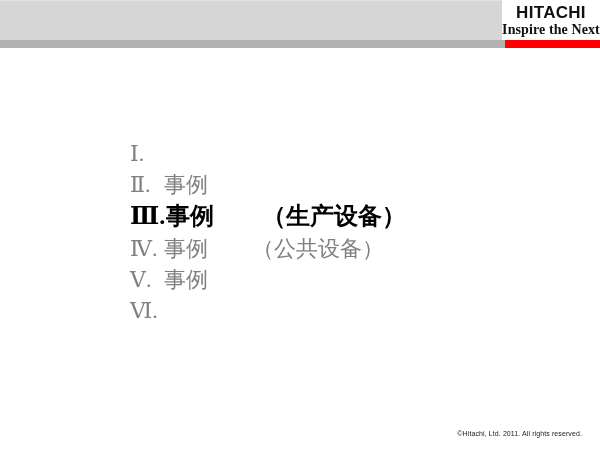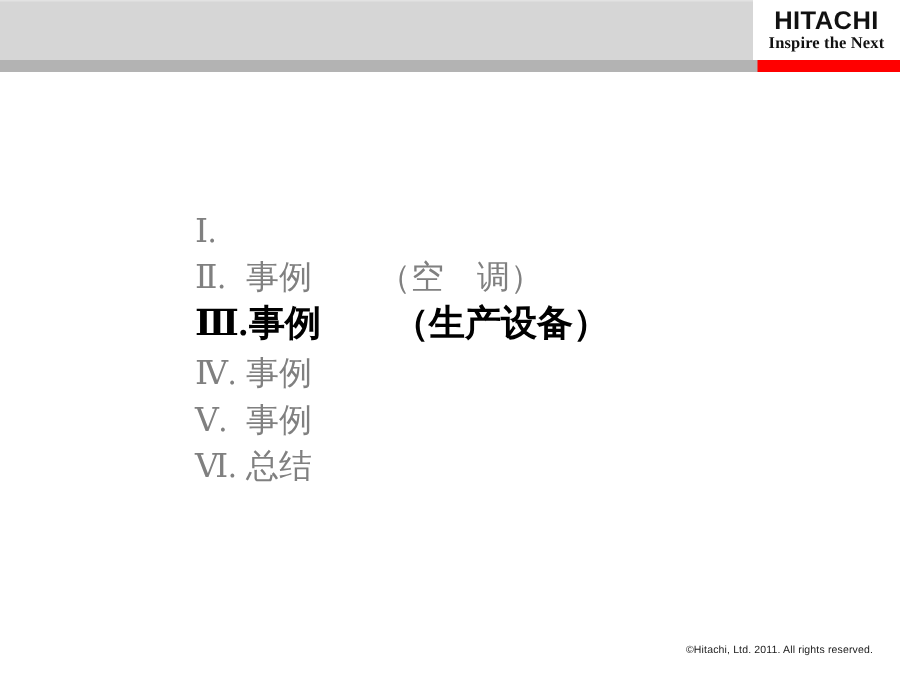--- a/index.html
+++ b/index.html
@@ -49,21 +49,21 @@
     font-family: "Liberation Sans", sans-serif;
     font-weight: bold;
     font-size: 17px;
     letter-spacing: 0.3px;
     color: #111111;
     line-height: 1;
   }
   .logo-tagline {
     font-family: "Liberation Serif", serif;
     font-weight: bold;
-    font-size: 11px;
+    font-size: 14px;
     color: #111111;
     line-height: 1;
     margin-top: 2px;
     letter-spacing: 0.1px;
     text-align: center;
   }
   .header-rule {
     position: absolute;
     top: 40px;
     left: 0;
@@ -138,20 +138,20 @@
     <div class="logo-wordmark">HITACHI</div>
     <div class="logo-tagline">Inspire the Next</div>
   </div>
 
   <div class="header-rule"></div>
   <div class="header-rule-accent"></div>
 </div>
 
 <div class="agenda">
     <div class="agenda-item"><span class="num">Ⅰ.</span></div>
-    <div class="agenda-item"><span class="num">Ⅱ.</span><span class="label">事例</span><span class="paren">　　（空　调）</span></div>
+    <div class="agenda-item"><span class="num">Ⅱ.</span><span class="label">事例</span></div>
     <div class="agenda-item is-active"><span class="num">Ⅲ.</span><span class="label">事例</span><span class="paren">　　（生产设备）</span></div>
-    <div class="agenda-item"><span class="num">Ⅳ.</span><span class="label">事例</span></div>
+    <div class="agenda-item"><span class="num">Ⅳ.</span><span class="label">事例</span><span class="paren">　　（公共设备）</span></div>
     <div class="agenda-item"><span class="num">Ⅴ.</span><span class="label">事例</span></div>
-    <div class="agenda-item"><span class="num">Ⅵ.</span><span class="label">总结</span></div>
+    <div class="agenda-item"><span class="num">Ⅵ.</span></div>
   </div>
 
 <div class="copyright">©Hitachi, Ltd. 2011. All rights reserved.</div>
 
 </body></html>

